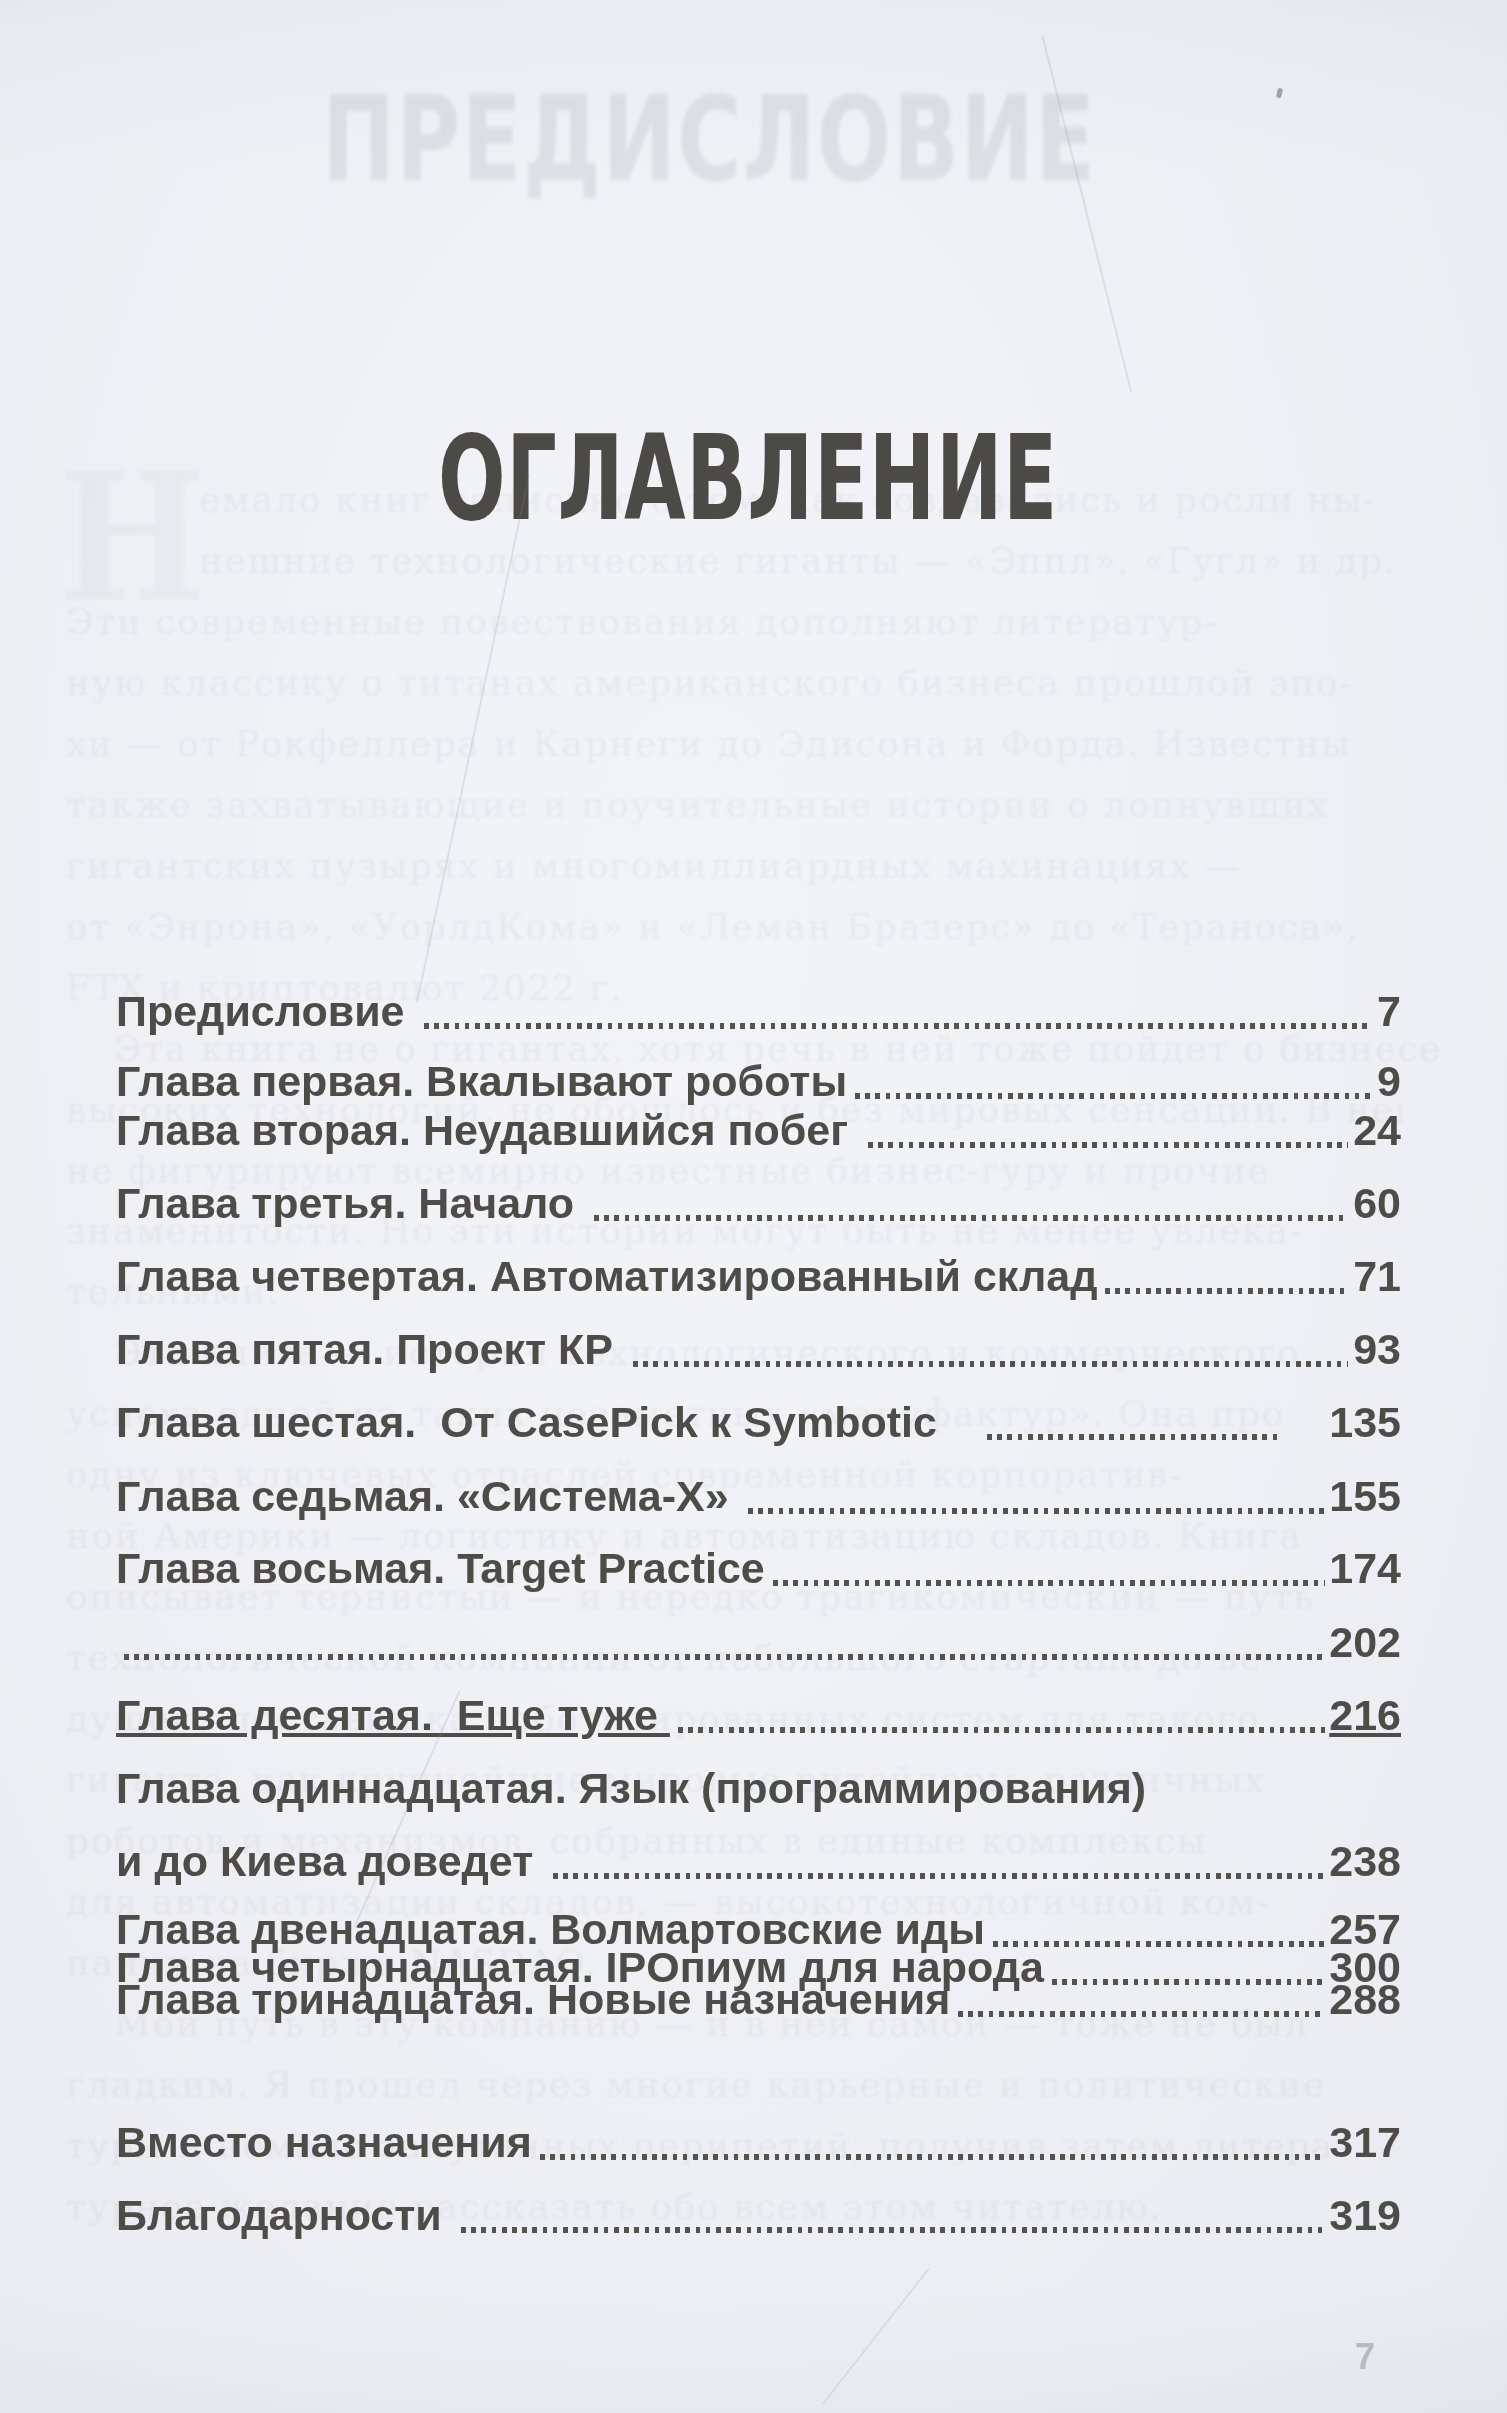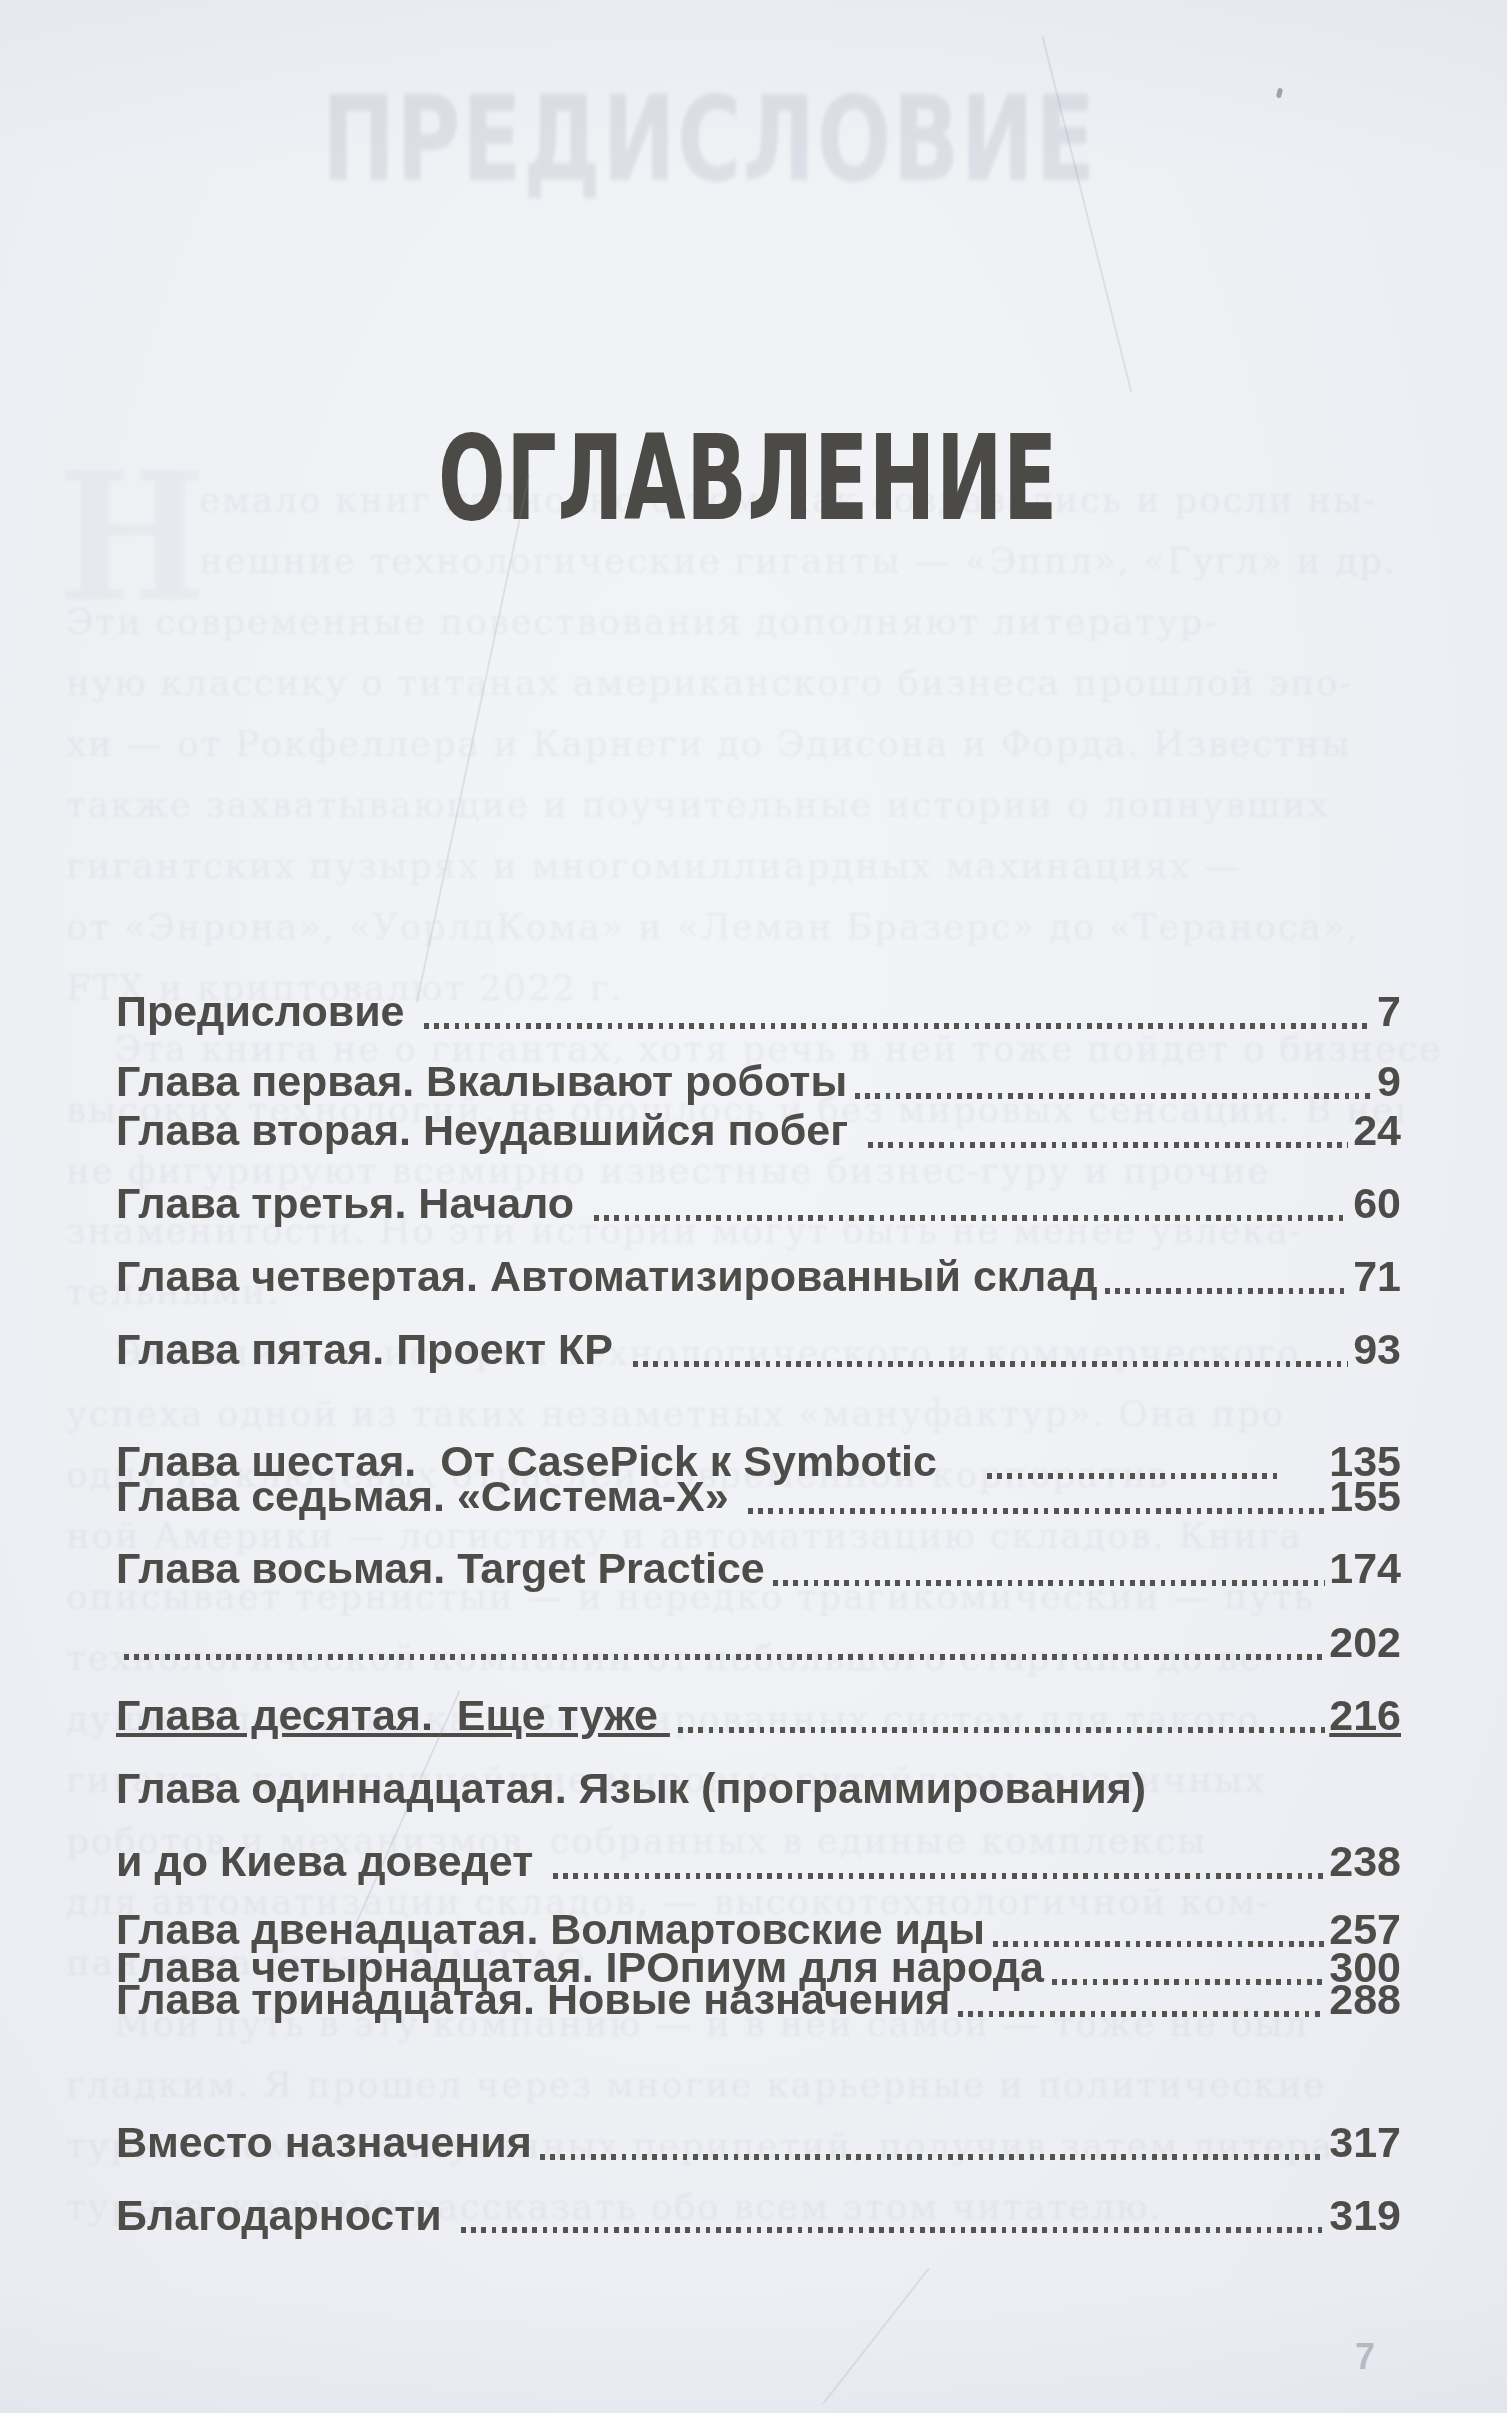--- a/index.html
+++ b/index.html
@@ -127,21 +127,21 @@
     <div class="toc-row" style="top: 1253px; justify-content: flex-end;">
       <span class="toc-label">Глава четвертая. Автоматизированный склад</span>
       <span class="toc-dots"></span>
       <span class="toc-page">71</span>
     </div>
     <div class="toc-row" style="top: 1326px;">
       <span class="toc-label">Глава пятая. Проект КР </span>
       <span class="toc-dots"></span>
       <span class="toc-page">93</span>
     </div>
-    <div class="toc-row" style="top: 1438px; gap: 42px;">
+    <div class="toc-row" style="top: 1399px; gap: 42px;">
       <span class="toc-label">Глава шестая.  От CasePick к Symbotic</span>
       <span class="toc-dots"></span>
       <span class="toc-page">135</span>
     </div>
     <div class="toc-row" style="top: 1473px;">
       <span class="toc-label">Глава седьмая. «Система-X» </span>
       <span class="toc-dots"></span>
       <span class="toc-page">155</span>
     </div>
     <div class="toc-row" style="top: 1545px;">

